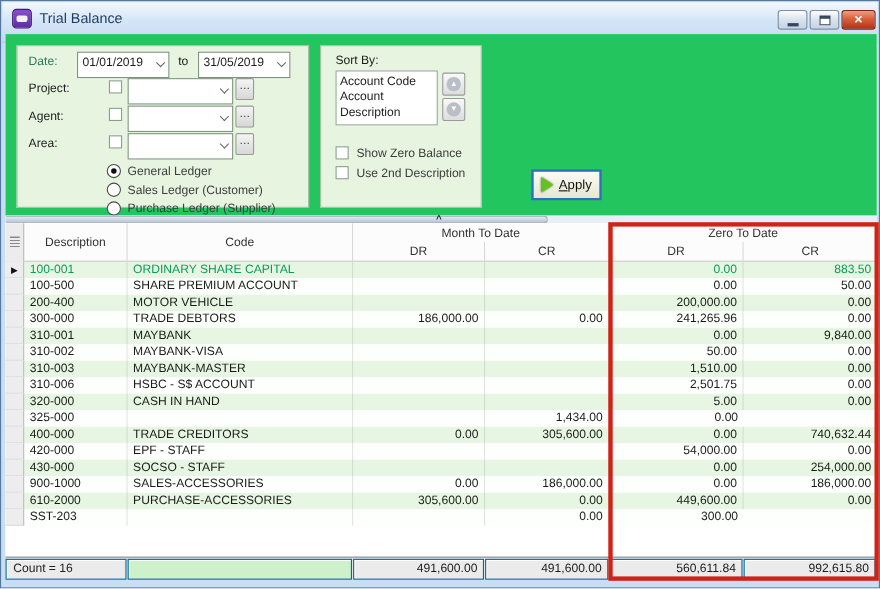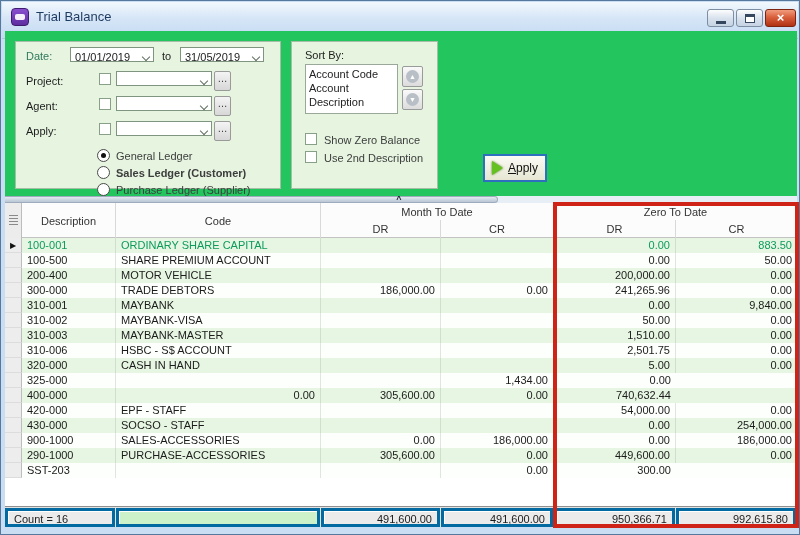--- a/index.html
+++ b/index.html
@@ -26,21 +26,21 @@
   
   .content { position:absolute; left:4px; top:30px; width:792px; height:496px; background:#fff; }
   .filter-zone { position:absolute; left:0; top:0; width:792px; height:165px; background:#22c55e; }
 
   .panel { position:absolute; background:#e6f4e0; border:1px solid #a6bda6; }
   .panel.left { left:10px; top:10px; width:266px; height:148px; }
   .panel.right { left:286px; top:10px; width:147px; height:148px; }
 
   .flabel { position:absolute; font-size:11px; color:#1d1d1d; }
   .flabel.date { color:#2f7a5d; }
-  .combo { position:absolute; height:15px; background:#fff; border:1px solid #7f957f; font-size:11px;
+  .combo { position:absolute; height:24px; background:#fff; border:1px solid #7f957f; font-size:11px;
     color:#1c1c1c; line-height:18px; padding:0 14px 0 4px; }
   .combo .chev, .chev-only { position:absolute; right:4px; top:6px; width:6px; height:6px;
     border-right:1px solid #607060; border-bottom:1px solid #607060; transform:rotate(45deg); }
   .checkbox { position:absolute; width:12px; height:12px; background:#fff; border:1px solid #88a088; }
   .dots-btn { position:absolute; width:17px; height:20px; background:linear-gradient(#f4f4f4,#d7d7d7);
     border:1px solid #9a9a9a; font-size:10px; color:#333; text-align:center; line-height:14px; border-radius:2px; }
   .radio { position:absolute; width:13px; height:13px; border:1px solid #4a4a4a; border-radius:50%; background:#fff; }
   .radio .dot { display:none; position:absolute; left:3px; top:3px; width:5px; height:5px; border-radius:50%; background:#111; }
   .radio.checked .dot { display:block; }
   .rlabel { position:absolute; font-size:11px; color:#3d3d3d; }
@@ -86,21 +86,21 @@
   .grid-row.selected { color:#0d9b5c; }
   .cell { border-right:1px solid rgba(150,160,150,.28); overflow:hidden; white-space:nowrap; }
   .cell.ind { background:#ededed; border-right:1px solid #bdbdbd; border-bottom:1px solid #dcdcdc;
     font-size:8px; line-height:15px; text-align:center; color:#111; }
   .cell.code { padding-left:5px; }
   .cell.desc { padding-left:5px; }
   .cell.num { text-align:right; padding-right:5px; }
 
   .grid-footer { position:absolute; left:0; bottom:0; width:792px; height:21px; background:#e2e2e2;
     border-top:1px solid #8f8f8f; padding-top:1px; }
-  .fcell { height:19px; line-height:17px; background:#ebebeb; border:3px solid #0369a1;
+  .fcell { height:19px; line-height:17px; background:#ebebeb; border:1px solid #0369a1;
     box-shadow:inset 1px 1px 0 #fff; margin-right:1px; overflow:hidden; white-space:nowrap; }
   .fcell.count { grid-column:1/3; padding-left:6px; color:#222; }
   .fcell.fdesc { background:#cdf2c9; }
   .fcell.num { text-align:right; padding-right:5px; color:#1b1b1b; }
 
   
   .red-box { position:absolute; left:552px; top:201px; width:246px; height:326px;
     border:4px solid #d02318; z-index:50; pointer-events:none; }
 </style>
 </head>
@@ -142,33 +142,33 @@
         </div>
         <div class="dots-btn" style="left:198px;top:29px;"><span>…</span></div>
 
         <span class="flabel" style="left:10px;top:58px;">Agent:</span>
         <span class="checkbox" style="left:83px;top:56px;"></span>
         <div class="combo" style="left:100px;top:54px;width:96px;">
           <span class="chev"></span>
         </div>
         <div class="dots-btn" style="left:198px;top:54px;"><span>…</span></div>
 
-        <span class="flabel" style="left:10px;top:83px;">Apply:</span>
+        <span class="flabel" style="left:10px;top:83px;">Area:</span>
         <span class="checkbox" style="left:83px;top:81px;"></span>
         <div class="combo" style="left:100px;top:79px;width:96px;">
           <span class="chev"></span>
         </div>
         <div class="dots-btn" style="left:198px;top:79px;"><span>…</span></div>
 
         <span class="radio checked" style="left:81px;top:107px;">
             <span class="dot"></span>
           </span>
         <span class="rlabel" style="left:100px;top:108px;">General Ledger</span>
         <span class="radio" style="left:81px;top:124px;"></span>
-        <span class="rlabel" style="left:100px;top:125px;font-weight:bold;">Sales Ledger (Customer)</span>
+        <span class="rlabel" style="left:100px;top:125px;">Sales Ledger (Customer)</span>
         <span class="radio" style="left:81px;top:141px;"></span>
         <span class="rlabel" style="left:100px;top:142px;">Purchase Ledger (Supplier)</span>
       </div>
 
       <div class="panel right">
         <span class="flabel" style="left:13px;top:7px;">Sort By:</span>
         <div class="sort-list">
           <div>Account Code</div>
           <div>Account Description</div>
         </div>
@@ -297,20 +297,21 @@
     <div class="cell ind"></div>
     <div class="cell code">325-000</div>
     <div class="cell num"></div>
     <div class="cell num"></div>
     <div class="cell num">1,434.00</div>
     <div class="cell num" style="border-right:none;">0.00</div>
   </div>
           <div class="grid-row gcols">
     <div class="cell ind"></div>
     <div class="cell code">400-000</div>
+    <div class="cell desc">TRADE CREDITORS</div>
     <div class="cell num">0.00</div>
     <div class="cell num">305,600.00</div>
     <div class="cell num">0.00</div>
     <div class="cell num" style="border-right:none;">740,632.44</div>
   </div>
           <div class="grid-row gcols">
     <div class="cell ind"></div>
     <div class="cell code">420-000</div>
     <div class="cell desc">EPF - STAFF</div>
     <div class="cell num"></div>
@@ -331,21 +332,21 @@
     <div class="cell ind"></div>
     <div class="cell code">900-1000</div>
     <div class="cell desc">SALES-ACCESSORIES</div>
     <div class="cell num">0.00</div>
     <div class="cell num">186,000.00</div>
     <div class="cell num">0.00</div>
     <div class="cell num" style="border-right:none;">186,000.00</div>
   </div>
           <div class="grid-row gcols">
     <div class="cell ind"></div>
-    <div class="cell code">290-1000</div>
+    <div class="cell code">610-2000</div>
     <div class="cell desc">PURCHASE-ACCESSORIES</div>
     <div class="cell num">305,600.00</div>
     <div class="cell num">0.00</div>
     <div class="cell num">449,600.00</div>
     <div class="cell num" style="border-right:none;">0.00</div>
   </div>
           <div class="grid-row gcols">
     <div class="cell ind"></div>
     <div class="cell code">SST-203</div>
     <div class="cell num"></div>
@@ -353,20 +354,20 @@
     <div class="cell num">0.00</div>
     <div class="cell num" style="border-right:none;">300.00</div>
   </div>
         </div>
 
       <div class="grid-footer gcols">
         <div class="fcell count">Count = 16</div>
         <div class="fcell fdesc"></div>
         <div class="fcell num">491,600.00</div>
         <div class="fcell num">491,600.00</div>
-        <div class="fcell num">950,366.71</div>
+        <div class="fcell num">560,611.84</div>
         <div class="fcell num">992,615.80</div>
       </div>
     </div>
   </div>
 
   <div class="red-box"></div>
 </div>
 
 </body></html>

